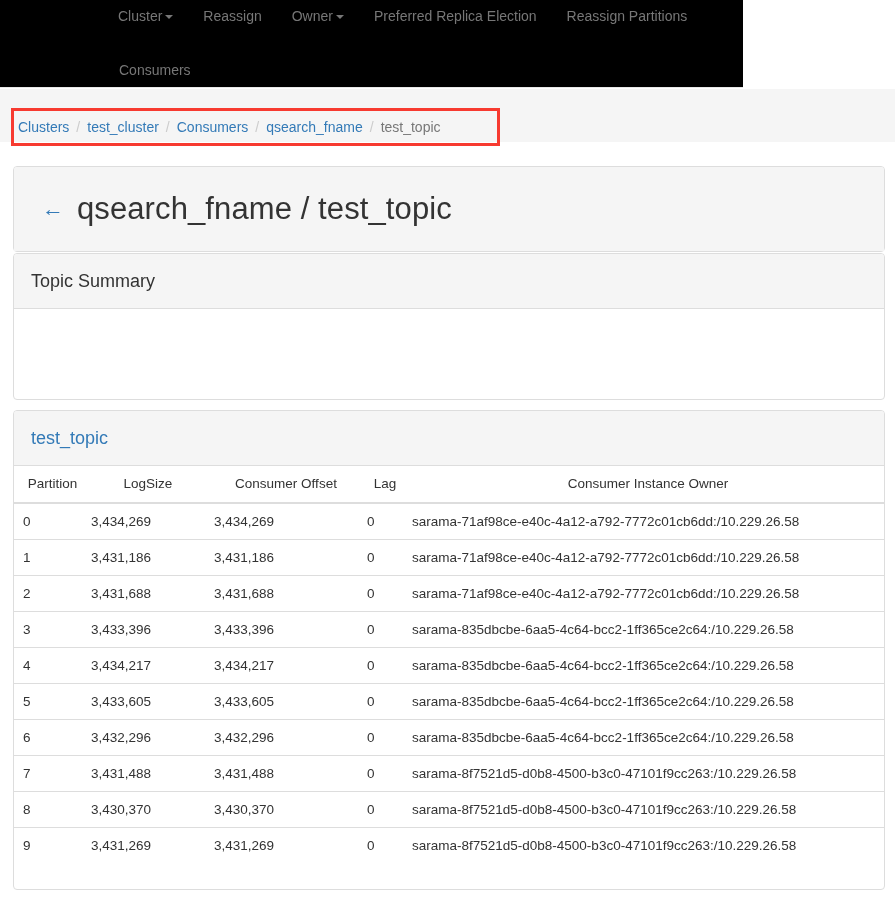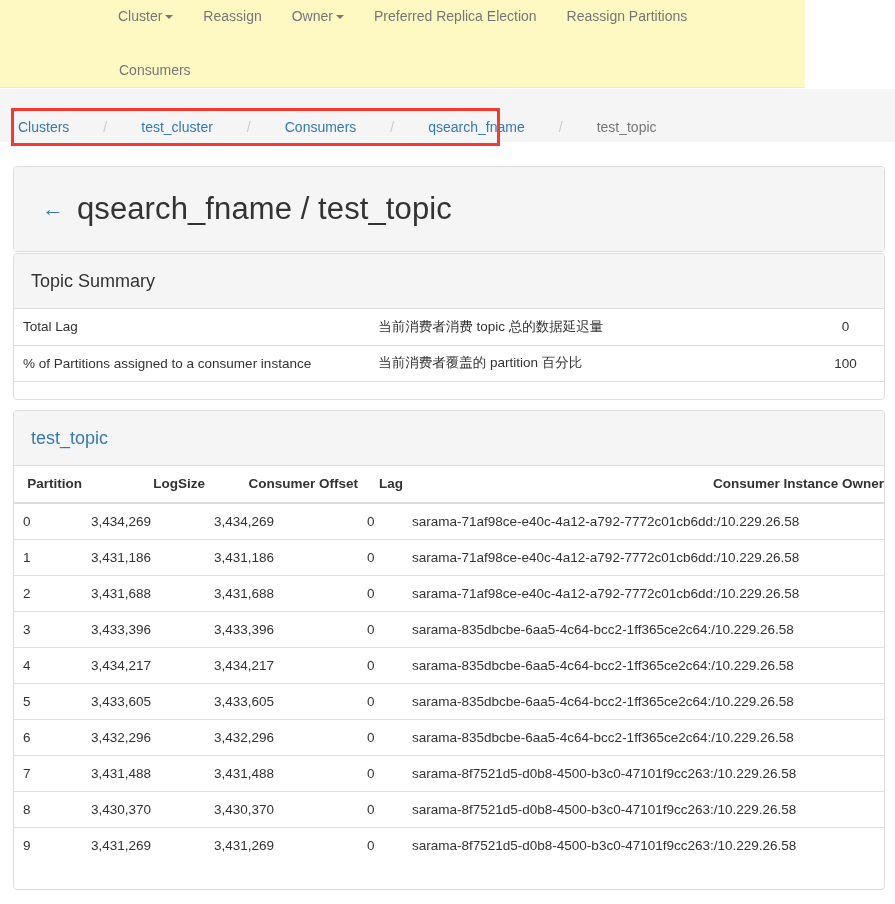--- a/index.html
+++ b/index.html
@@ -8,22 +8,22 @@
     width: 895px; height: 904px;
     background: #ffffff;
     font-family: "Liberation Sans", sans-serif;
     color: #333333;
     -webkit-font-smoothing: antialiased;
   }
   .page { position: relative; width: 895px; height: 904px; overflow: hidden; }
 
   
   .navbar {
-    position: absolute; left: 0; top: 0; width: 805px; height: 88px;
-    background: #fef9c3;
+    position: absolute; left: 0; top: 0; width: 743px; height: 88px;
+    background: #000000;
     border-bottom: 1px solid #e7e7e7;
   }
   .nav-list {
     position: absolute; left: 104px; top: 0;
     width: 760px;
     display: flex; flex-wrap: wrap; align-items: flex-start;
   }
   .nav-item {
     display: block;
     padding: 6px 15px;
@@ -60,21 +60,20 @@
     background: transparent;
     z-index: 5;
     pointer-events: none;
   }
   .breadcrumb {
     position: absolute; left: 18px; top: 116px;
     height: 22px;
     display: flex; align-items: center;
     font-size: 14px;
     line-height: 22px;
-    gap: 27px;
   }
   .crumb-link { color: #337ab7; text-decoration: none; cursor: pointer; }
   .crumb-active { color: #777777; }
   .crumb-sep { color: #cccccc; margin: 0 7px; }
 
   
   .panel {
     position: absolute;
     left: 13px;
     width: 872px;
@@ -142,23 +141,23 @@
     display: flex; align-items: center;
     padding-left: 17px;
   }
   .topic-link {
     font-size: 18px; color: #337ab7;
     text-decoration: none; cursor: pointer;
   }
   .parts-table { width: 100%; border-collapse: collapse; table-layout: fixed; }
   .parts-table th {
     font-size: 13.5px;
-    font-weight: bold;
-    color: #333333;
-    text-align: right;
+    font-weight: normal;
+    color: #333333;
+    text-align: center;
     padding: 10px 0 11px 9px;
     border-bottom: 2px solid #dddddd;
     white-space: nowrap;
   }
   .parts-table td {
     font-size: 13.5px;
     color: #333333;
     text-align: left;
     padding: 10px 0 10px 9px;
     border-top: 1px solid #dddddd;
@@ -207,37 +206,20 @@
     <div class="panel-head">
       <span class="back-arrow">←</span>
       <span class="page-title">qsearch_fname / test_topic</span>
     </div>
   </div>
 
   <div class="panel" id="panel-summary">
     <div class="panel-head">
       <span class="panel-head-text">Topic Summary</span>
     </div>
-    <table class="summary-table">
-      <tbody>
-          <tr>
-            <td class="sum-label">Total Lag</td>
-            <td class="sum-note">当前消费者消费 topic 总的数据延迟量</td>
-            <td class="sum-value">0</td>
-          </tr>
-          <tr>
-            <td class="sum-label">% of Partitions assigned to a consumer instance</td>
-            <td class="sum-note">当前消费者覆盖的 partition 百分比</td>
-            <td class="sum-value">100</td>
-          </tr>
-          <tr class="spacer">
-            <td colspan="3"></td>
-          </tr>
-        </tbody>
-    </table>
   </div>
 
   <div class="panel" id="panel-topic">
     <div class="panel-head">
       <a class="topic-link">test_topic</a>
     </div>
     <table class="parts-table">
       <colgroup>
         <col class="col-partition">
           <col class="col-logsize">

